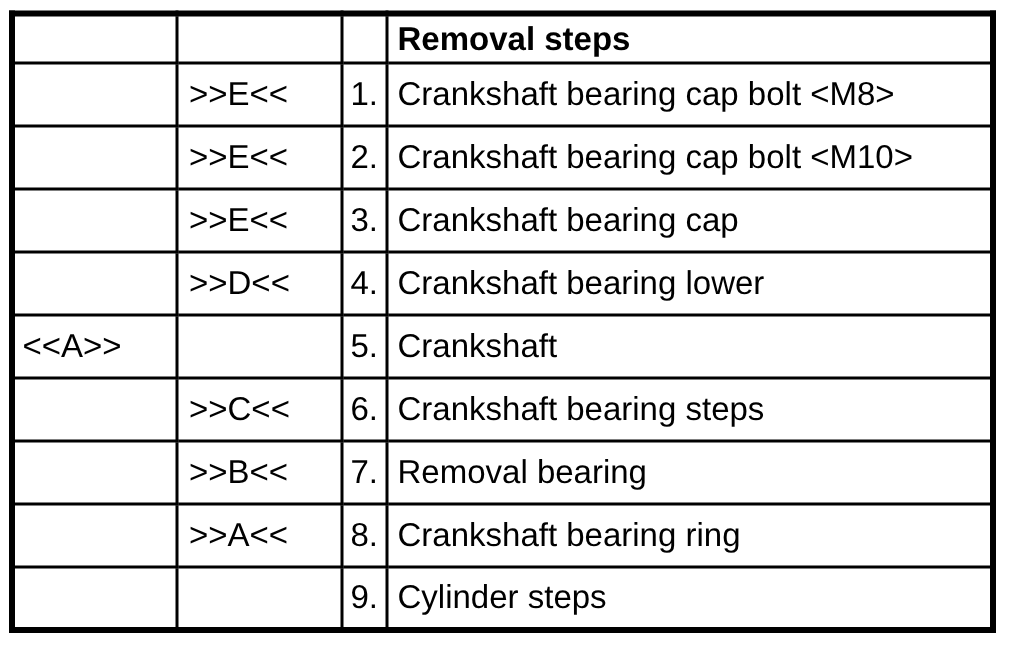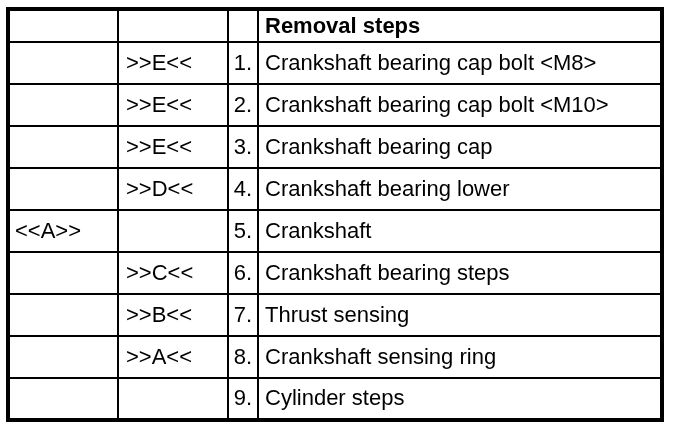--- a/index.html
+++ b/index.html
@@ -126,27 +126,27 @@
       <tr class="step-row">
         <td class="col-ref"></td>
         <td class="col-marker">&gt;&gt;C&lt;&lt;</td>
         <td class="col-num">6.</td>
         <td class="col-desc">Crankshaft bearing steps</td>
       </tr>
       <tr class="step-row">
         <td class="col-ref"></td>
         <td class="col-marker">&gt;&gt;B&lt;&lt;</td>
         <td class="col-num">7.</td>
-        <td class="col-desc">Thrust sensing</td>
+        <td class="col-desc">Removal bearing</td>
       </tr>
       <tr class="step-row">
         <td class="col-ref"></td>
         <td class="col-marker">&gt;&gt;A&lt;&lt;</td>
         <td class="col-num">8.</td>
-        <td class="col-desc">Crankshaft sensing ring</td>
+        <td class="col-desc">Crankshaft bearing ring</td>
       </tr>
       <tr class="step-row">
         <td class="col-ref"></td>
         <td class="col-marker"></td>
         <td class="col-num">9.</td>
         <td class="col-desc">Cylinder steps</td>
       </tr>
     </tbody>
   </table>
 </div>

